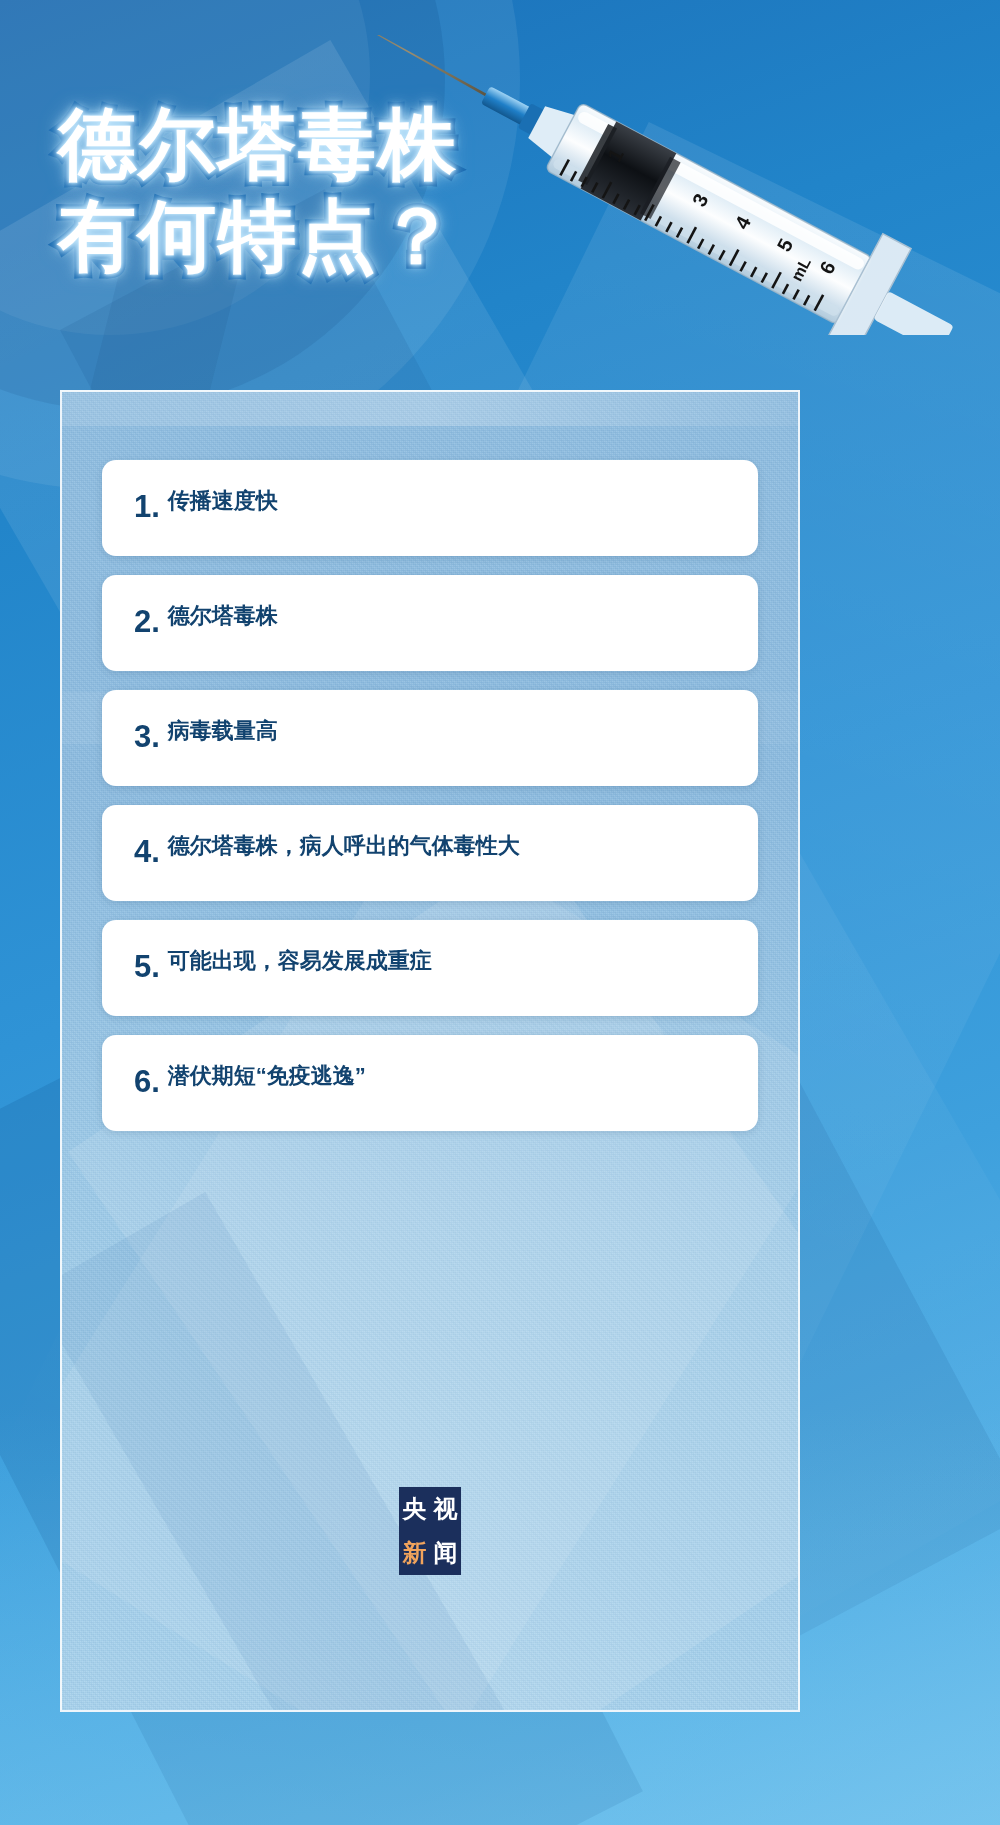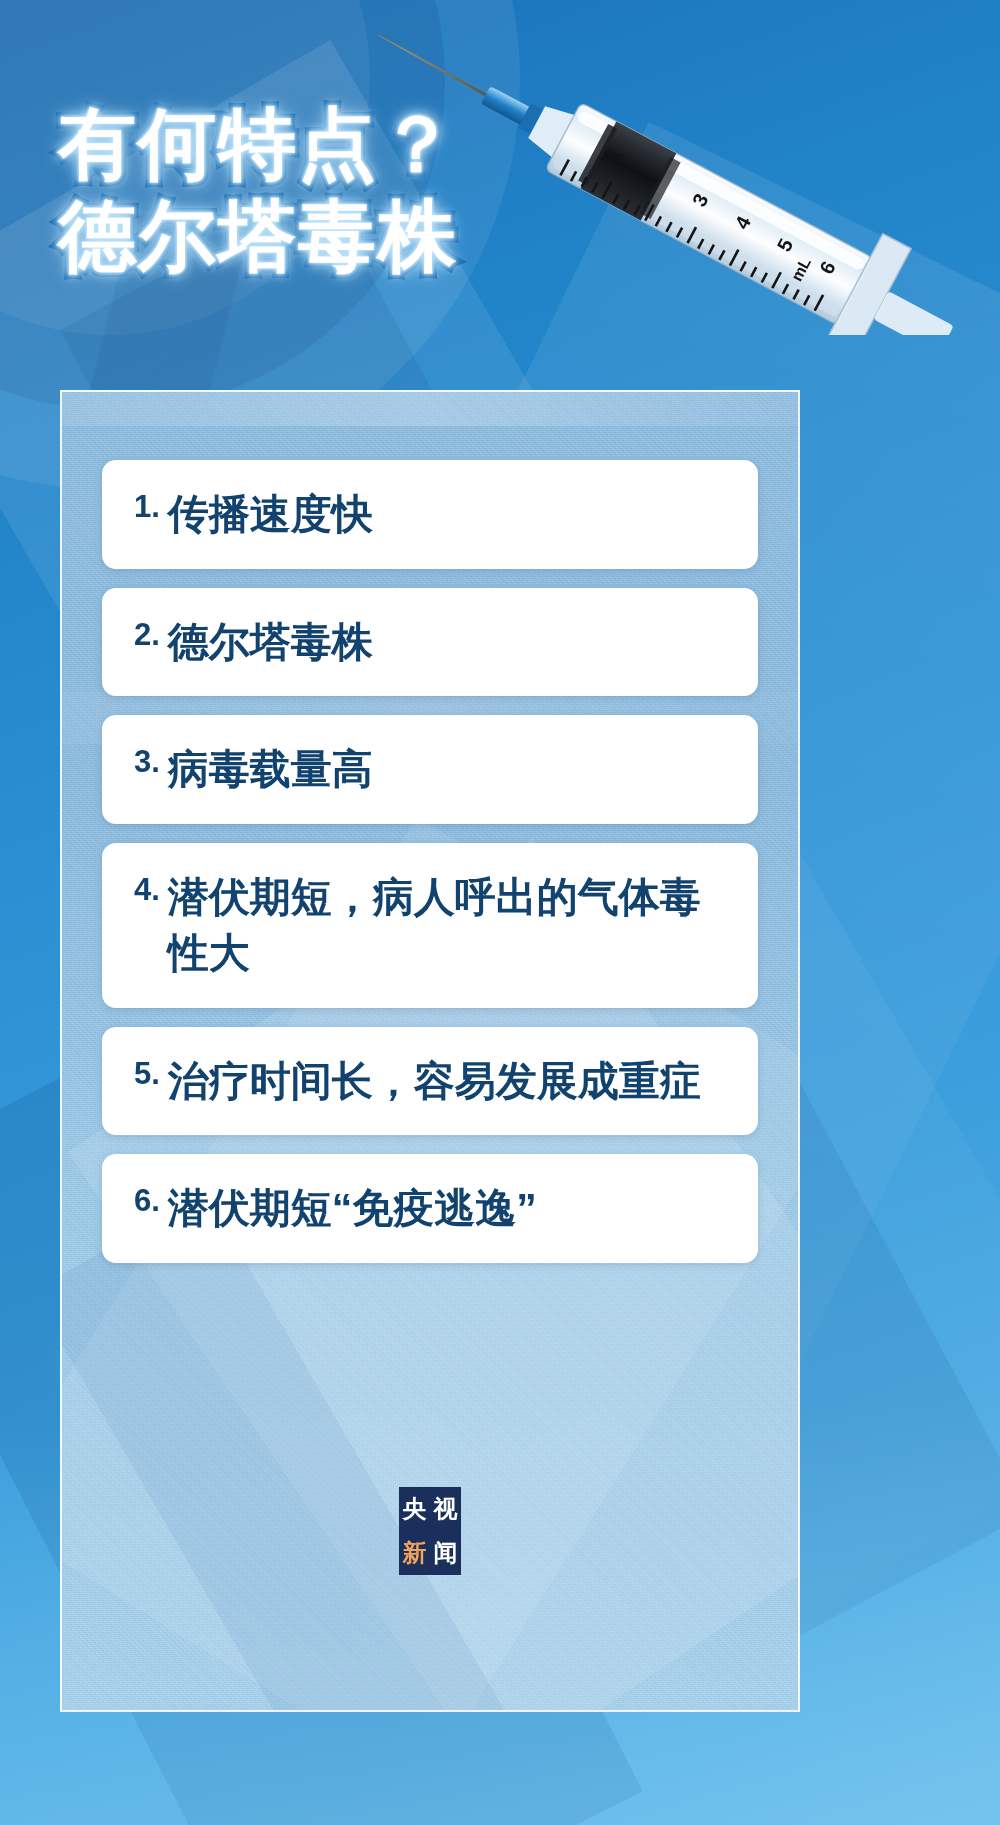--- a/index.html
+++ b/index.html
@@ -144,21 +144,21 @@
     color:#12436f;
     font-size:31px;
     font-weight:bold;
     line-height:1.38;
     margin-right:8px;
     white-space:nowrap;
     font-family:"Liberation Sans","DejaVu Sans",sans-serif;
   }
   .card-text{
     color:#12436f;
-    font-size:41px;
+    font-size:22px;
     font-weight:bold;
     line-height:1.38;
     font-family:"Liberation Sans","DejaVu Sans",sans-serif;
   }
 
   
   .logo{
     position:absolute;left:50%;transform:translateX(-50%);
     top:1095px;
     width:62px;height:88px;
@@ -277,22 +277,22 @@
 
         <path d="M524 86 L556 86 L556 214 L524 214 Z" fill="#e4eef6" opacity="0.95"></path>
         <path d="M524 86 L556 86 L556 214 L524 214 Z" fill="none" stroke="#a9c0d2" stroke-width="1.5"></path>
 
         <rect x="556" y="134" width="74" height="32" rx="4" fill="#eef5fa" opacity="0.9"></rect>
       </g>
     </svg>
   </div>
 
   <div class="title-block">
+    <div class="title-line">德尔塔毒株</div>
     <div class="title-line">有何特点？</div>
-    <div class="title-line">德尔塔毒株</div>
   </div>
 
   <div class="panel">
     <div class="panel-noise"></div>
     <div class="panel-chevL"></div>
     <div class="panel-chevR"></div>
     <div class="panel-dk"></div>
     <div class="panel-band" style="top:0px;height:34px;"></div>
     <div class="panel-band" style="top:300px;height:52px;opacity:.55;"></div>
 
@@ -308,26 +308,26 @@
         <span class="card-text">德尔塔毒株</span>
       </div>
 
       <div class="card">
         <span class="card-num">3.</span>
         <span class="card-text">病毒载量高</span>
       </div>
 
       <div class="card">
         <span class="card-num">4.</span>
-        <span class="card-text">潜伏期短，病人呼出的气体毒性大</span>
+        <span class="card-text">德尔塔毒株，病人呼出的气体毒性大</span>
       </div>
 
       <div class="card">
         <span class="card-num">5.</span>
-        <span class="card-text">治疗时间长，容易发展成重症</span>
+        <span class="card-text">可能出现，容易发展成重症</span>
       </div>
 
       <div class="card">
         <span class="card-num">6.</span>
         <span class="card-text">潜伏期短“免疫逃逸”</span>
       </div>
 
     </div>
 
     <div class="logo">

